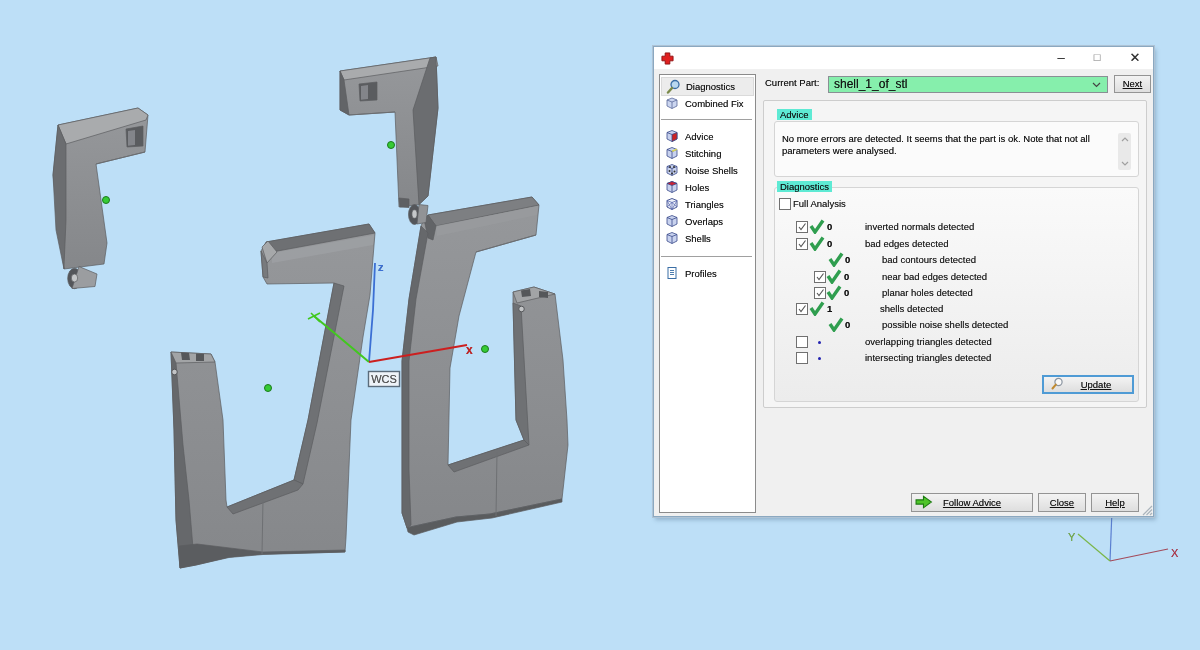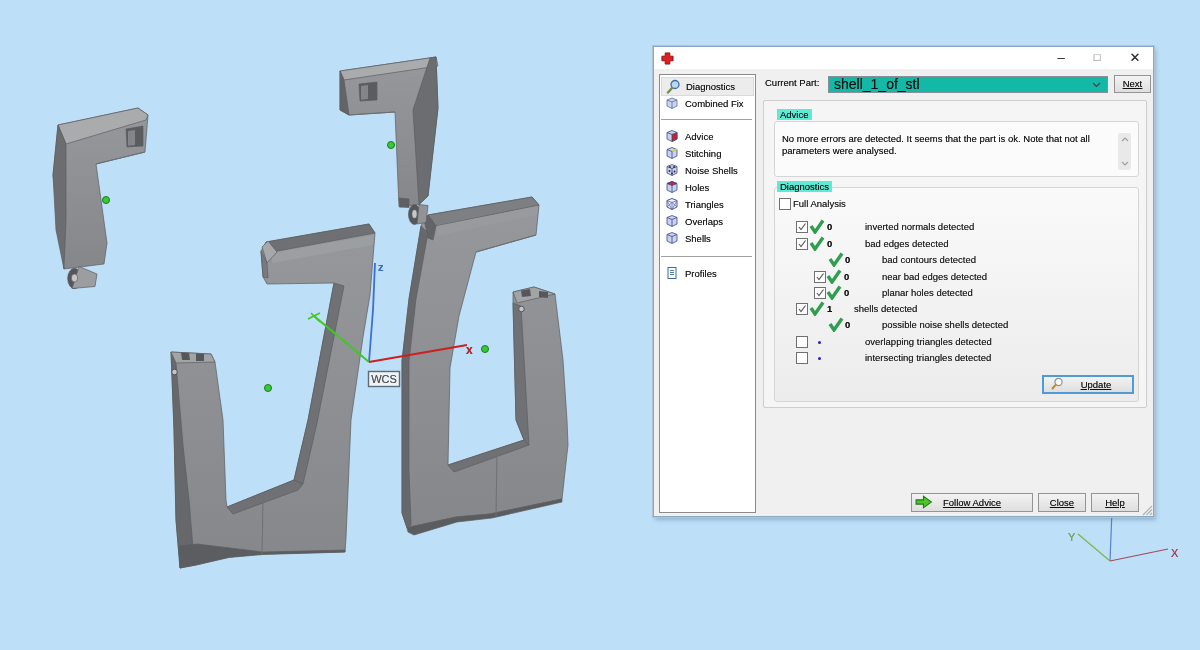--- a/index.html
+++ b/index.html
@@ -9,21 +9,21 @@
 .tbar{position:absolute;left:0;top:0;width:100%;height:22px;background:#ffffff;}
 .ttext{position:absolute;left:25px;top:0;height:22px;line-height:22px;font-size:9.5px;color:#111;white-space:nowrap;}
 .cap{position:absolute;top:0;height:22px;line-height:21px;text-align:center;width:20px;color:#333;font-size:13px;}
 .sidebar{position:absolute;left:5px;top:27px;width:95px;height:437px;background:#fff;border:1px solid #8b8b8b;}
 .sit{position:absolute;left:1px;width:91px;height:17px;font-size:9.5px;color:#111;line-height:17px;white-space:nowrap;}
 .sit .lbl{position:absolute;left:24px;top:0;}
 .sit svg{position:absolute;left:4px;top:1px;}
 .sel{background:#ececec;border:1px solid #dadada;margin-top:-1px;}
 .sep{position:absolute;left:1px;width:91px;border-top:1px solid #a0a0a0;}
 .lab{position:absolute;font-size:9.5px;color:#111;white-space:nowrap;}
-.combo{position:absolute;left:174px;top:29px;width:278px;height:15px;background:#14b8a6;border:1px solid #898f94;font-size:14px;color:#111;line-height:15px;}
+.combo{position:absolute;left:174px;top:29px;width:278px;height:15px;background:#86efac;border:1px solid #898f94;font-size:12px;color:#111;line-height:15px;}
 .btn{position:absolute;background:linear-gradient(#f3f3f3,#dedede);border:1px solid #949494;font-size:9.5px;color:#111;text-align:center;white-space:nowrap;text-decoration:underline;}
 .panel{position:absolute;left:109px;top:53px;width:382px;height:306px;background:#f5f5f5;border:1px solid #cdcdcd;border-radius:2px;}
 .grp{position:absolute;border:1px solid #d5d5d5;border-radius:3px;}
 .glab{position:absolute;font-size:9.5px;color:#111;background:#5eead4;padding:0 3px;white-space:nowrap;}
 .cb{position:absolute;width:10px;height:10px;background:#fff;border:1px solid #707070;}
 .cb svg{position:absolute;left:0px;top:0px;}
 .row{position:absolute;font-size:9.5px;color:#1a1a1a;white-space:nowrap;}
 .num{position:absolute;font-size:9.5px;font-weight:bold;color:#111;}
 .dot{position:absolute;width:3px;height:3px;background:#2323b0;border-radius:50%;}
 .grip{position:absolute;right:0px;bottom:0px;width:11px;height:11px;}
@@ -294,21 +294,21 @@
       <div class="row" style="left:228px;top:239.5px;height:12px;line-height:12px;">planar holes detected</div>
       <div class="cb" style="left:142px;top:256px;">
         <svg width="10" height="10" viewBox="0 0 10 10">
           <path d="M2,5 L4,7.5 L8.5,1.5" fill="none" stroke="#555" stroke-width="1.1"></path>
         </svg>
       </div>
       <svg style="position:absolute;left:155px;top:254px" width="16" height="15" viewBox="0 0 16 15">
         <path d="M2,7 L6,13 L14,1.5" fill="none" stroke="#2f9e4f" stroke-width="3.4"></path>
       </svg>
       <div class="num" style="left:173px;top:256px;height:12px;line-height:12px;">1</div>
-      <div class="row" style="left:200px;top:256px;height:12px;line-height:12px;">shells detected</div>
+      <div class="row" style="left:226px;top:256px;height:12px;line-height:12px;">shells detected</div>
       <svg style="position:absolute;left:174px;top:270px" width="16" height="15" viewBox="0 0 16 15">
         <path d="M2,7 L6,13 L14,1.5" fill="none" stroke="#2f9e4f" stroke-width="3.4"></path>
       </svg>
       <div class="num" style="left:191px;top:272px;height:12px;line-height:12px;">0</div>
       <div class="row" style="left:228px;top:272px;height:12px;line-height:12px;">possible noise shells detected</div>
       <div class="cb" style="left:142px;top:288.5px;"></div>
       <div class="dot" style="left:164px;top:293.5px;"></div>
       <div class="row" style="left:211px;top:288.5px;height:12px;line-height:12px;">overlapping triangles detected</div>
       <div class="cb" style="left:142px;top:304.5px;"></div>
       <div class="dot" style="left:164px;top:309.5px;"></div>

